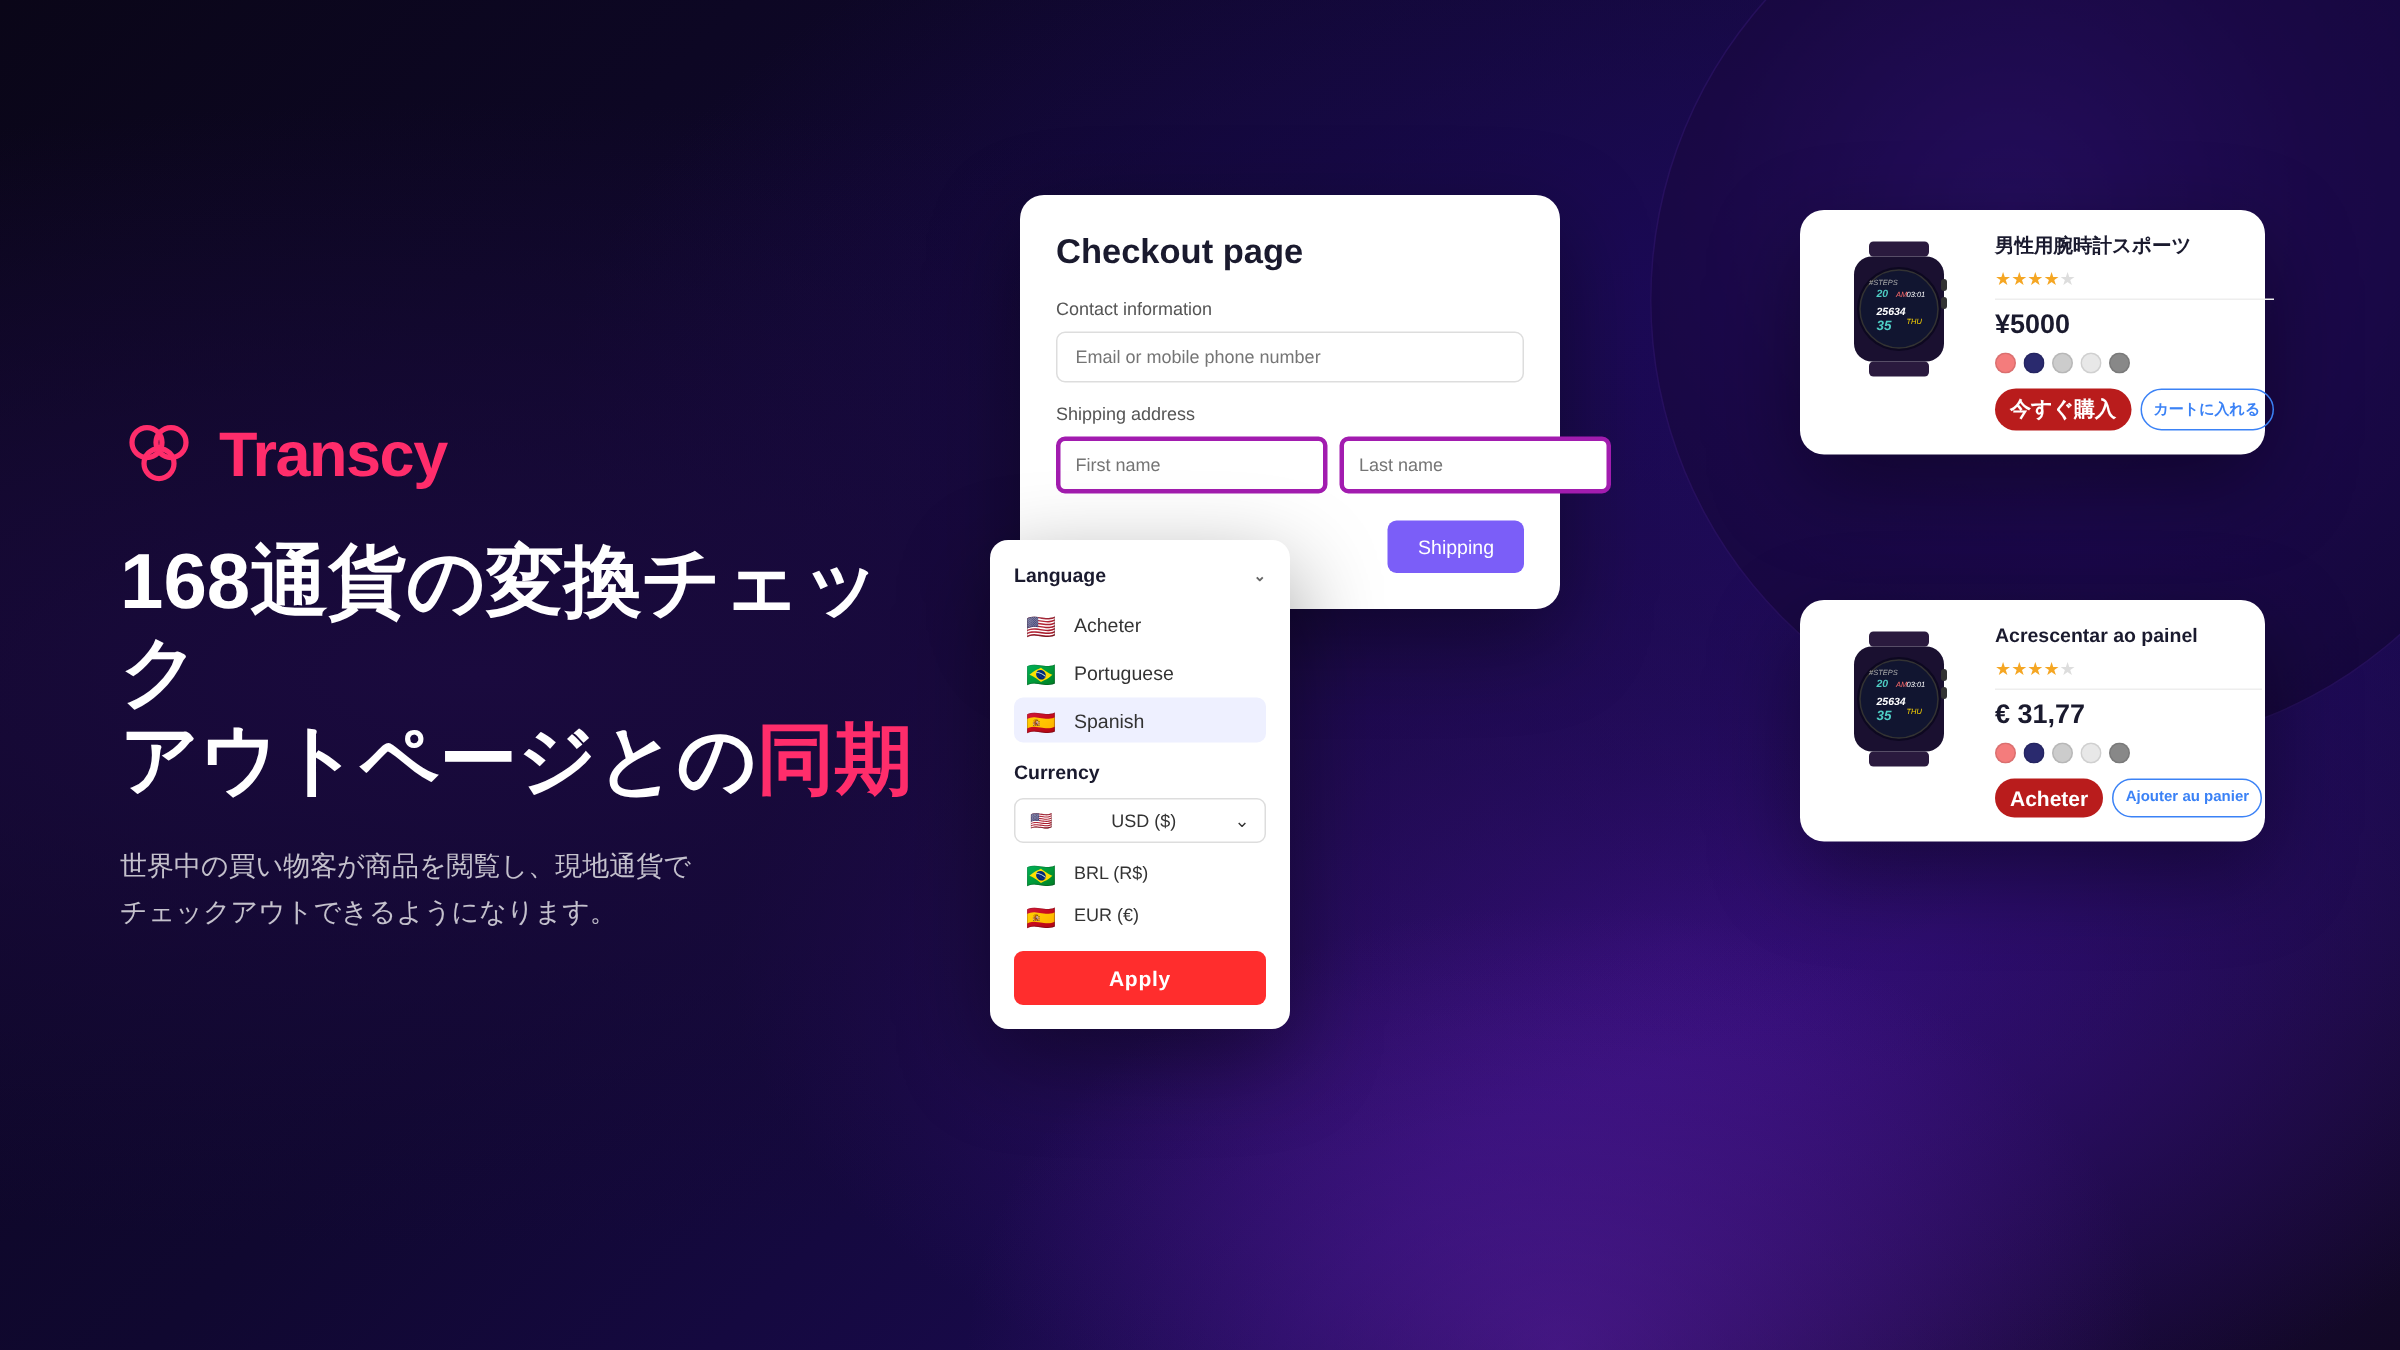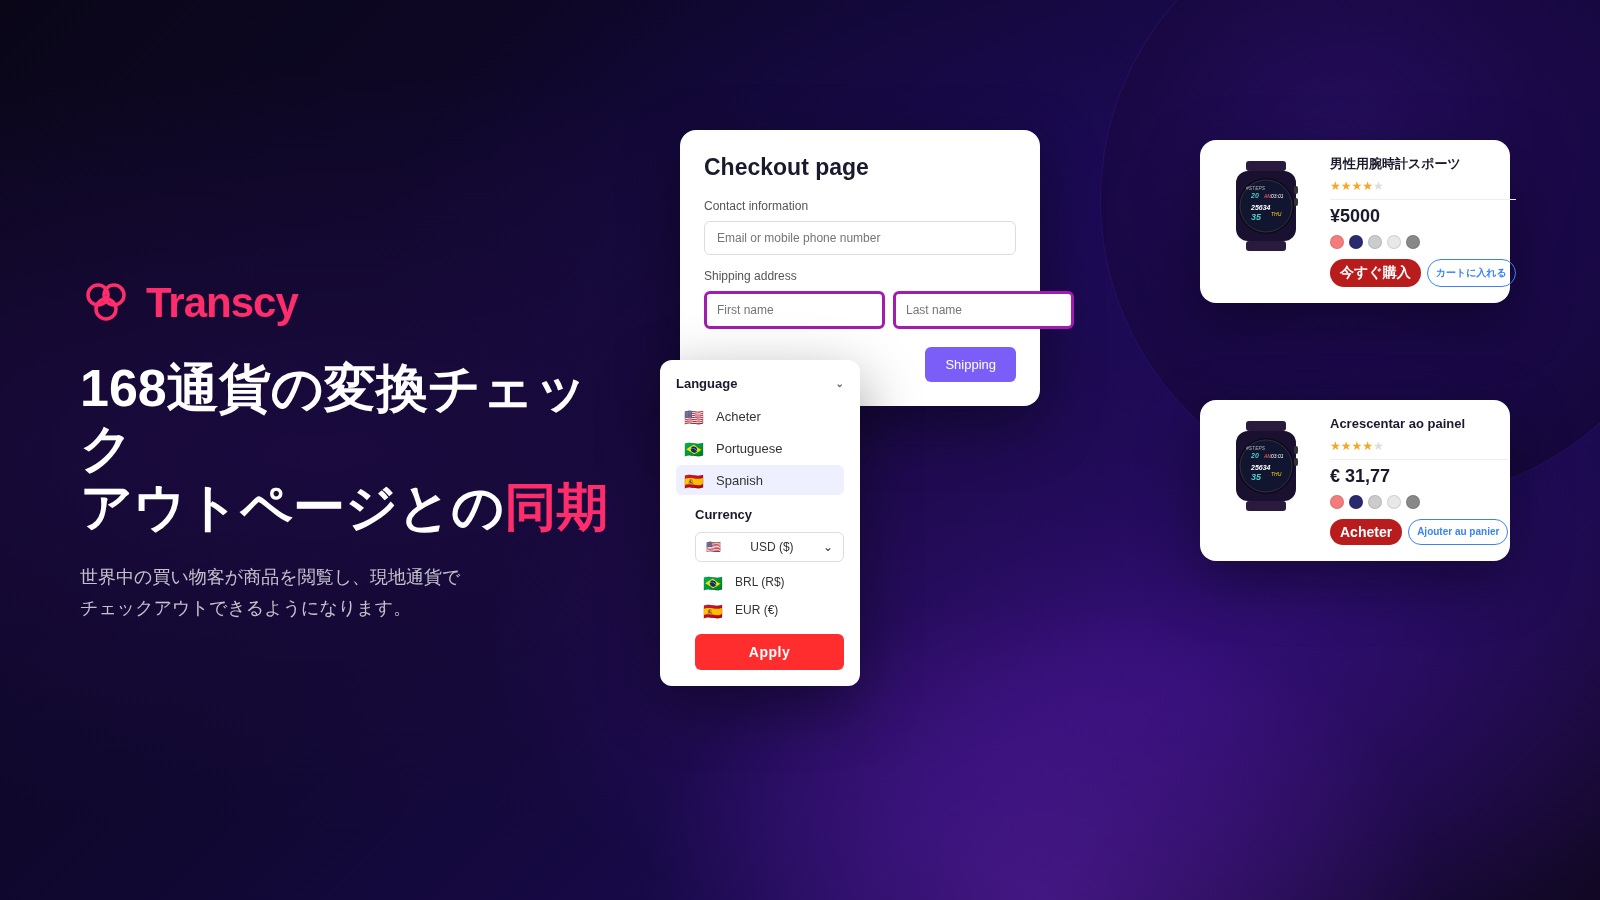--- a/index.html
+++ b/index.html
@@ -239,21 +239,20 @@
     .flag {
       width: 22px;
       height: 16px;
       border-radius: 2px;
       display: inline-block;
       font-size: 16px;
     }
 
     .currency-section {
       margin-top: 12px;
-      margin-left: 19px;
     }
 
     .currency-dropdown {
       width: 100%;
       border: 1px solid #ddd;
       border-radius: 6px;
       padding: 7px 10px;
       font-size: 12px;
       color: #333;
       display: flex;

